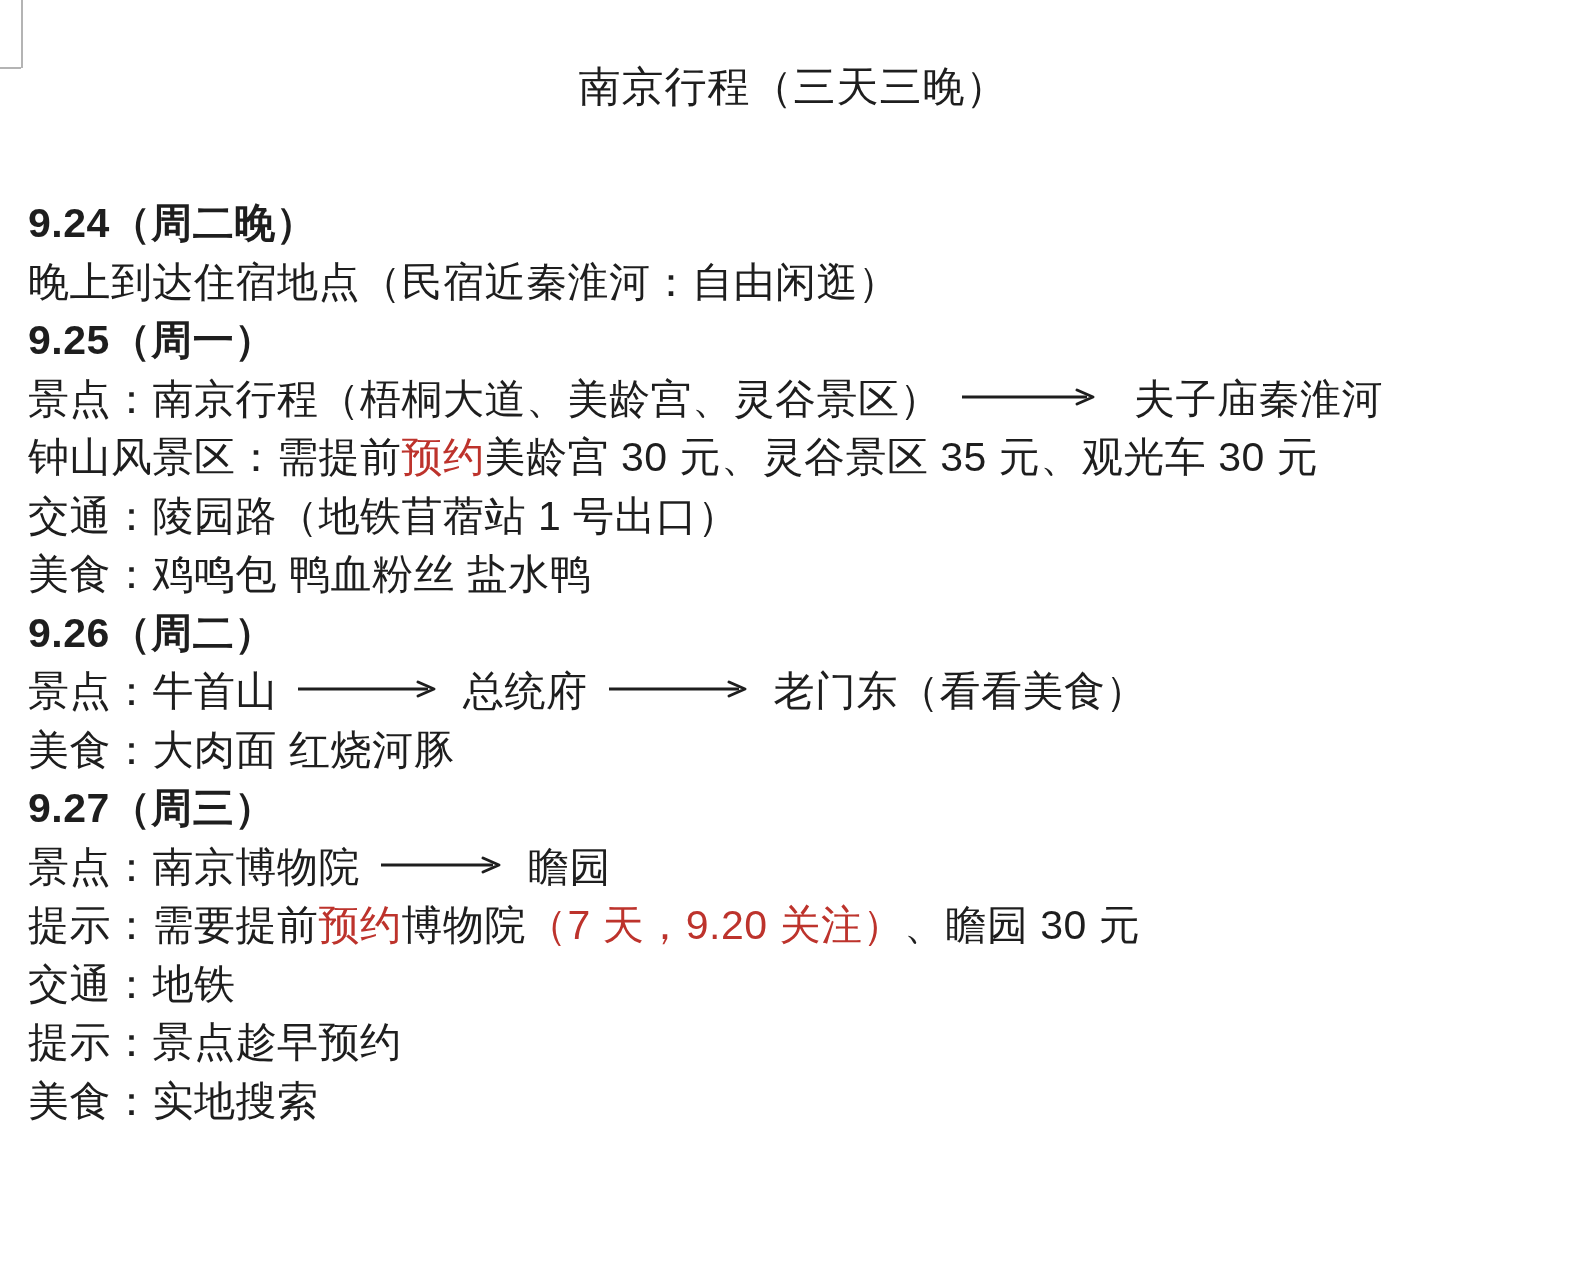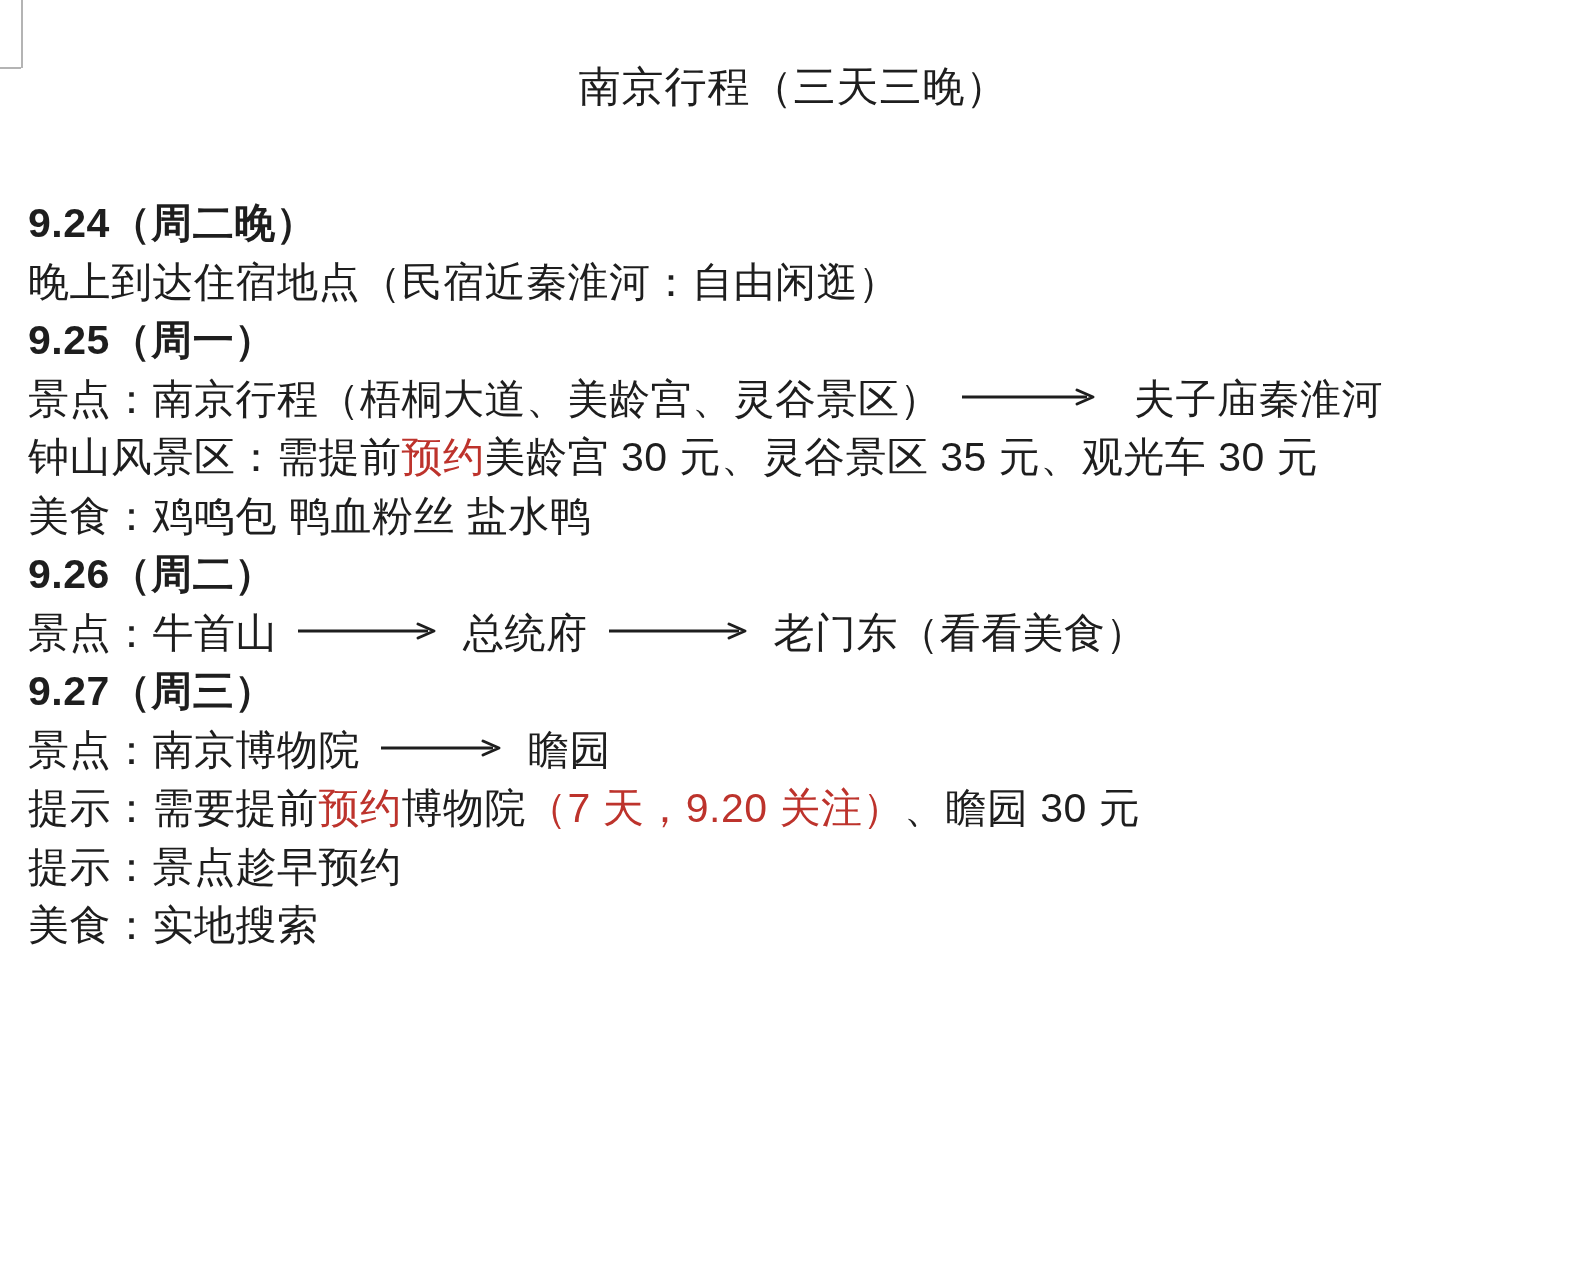--- a/index.html
+++ b/index.html
@@ -61,34 +61,37 @@
 
     <p class="line heading">9.24（周二晚）</p>
     <p class="line">晚上到达住宿地点（民宿近秦淮河：自由闲逛）</p>
 
     <p class="line heading">9.25（周一）</p>
     <p class="line"><span>景点：南京行程（梧桐大道、美龄宫、灵谷景区）</span><span class="arrow arrow-far"><svg width="135" height="20" viewBox="0 0 135 20">
             <line x1="1" y1="10" x2="126" y2="10" stroke="#1e1e1e" stroke-width="3"></line>
             <path d="M116 3 L132 10 L116 17" fill="none" stroke="#1e1e1e" stroke-width="3" stroke-linecap="round" stroke-linejoin="round"></path>
           </svg></span><span>夫子庙秦淮河</span></p>
     <p class="line"><span>钟山风景区：需提前</span><span class="red">预约</span><span>美龄宫 30 元、灵谷景区 35 元、观光车 30 元</span></p>
+    <p class="line">交通：陵园路（地铁苜蓿站 1 号出口）</p>
     <p class="line">美食：鸡鸣包 鸭血粉丝 盐水鸭</p>
 
     <p class="line heading">9.26（周二）</p>
     <p class="line"><span>景点：牛首山</span><span class="arrow"><svg width="140" height="20" viewBox="0 0 140 20">
             <line x1="1" y1="10" x2="131" y2="10" stroke="#1e1e1e" stroke-width="3"></line>
             <path d="M121 3 L137 10 L121 17" fill="none" stroke="#1e1e1e" stroke-width="3" stroke-linecap="round" stroke-linejoin="round"></path>
           </svg></span><span>总统府</span><span class="arrow"><svg width="140" height="20" viewBox="0 0 140 20">
             <line x1="1" y1="10" x2="131" y2="10" stroke="#1e1e1e" stroke-width="3"></line>
             <path d="M121 3 L137 10 L121 17" fill="none" stroke="#1e1e1e" stroke-width="3" stroke-linecap="round" stroke-linejoin="round"></path>
           </svg></span><span>老门东（看看美食）</span></p>
+    <p class="line">美食：大肉面 红烧河豚</p>
 
     <p class="line heading">9.27（周三）</p>
     <p class="line"><span>景点：南京博物院</span><span class="arrow"><svg width="122" height="20" viewBox="0 0 122 20">
             <line x1="1" y1="10" x2="113" y2="10" stroke="#1e1e1e" stroke-width="3"></line>
             <path d="M103 3 L119 10 L103 17" fill="none" stroke="#1e1e1e" stroke-width="3" stroke-linecap="round" stroke-linejoin="round"></path>
           </svg></span><span>瞻园</span></p>
     <p class="line"><span>提示：需要提前</span><span class="red">预约</span><span>博物院</span><span class="red">（7 天，9.20 关注）</span><span>、瞻园 30 元</span></p>
+    <p class="line">交通：地铁</p>
     <p class="line">提示：景点趁早预约</p>
     <p class="line">美食：实地搜索</p>
 
   </div>
 </div>
 
 </body></html>

